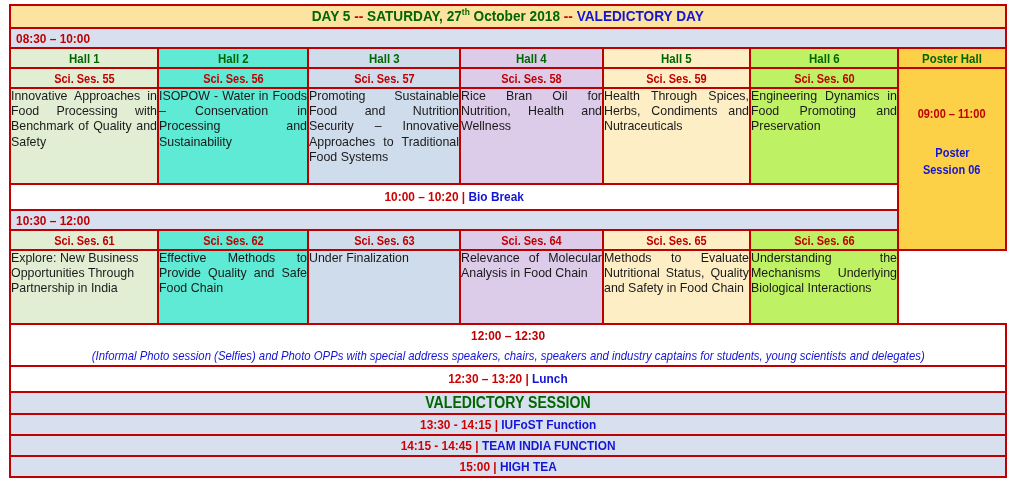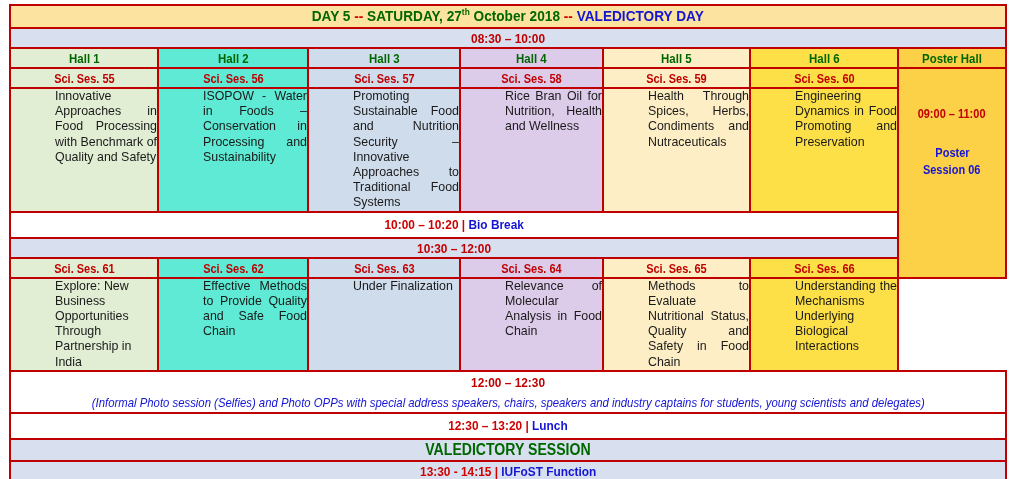--- a/index.html
+++ b/index.html
@@ -41,21 +41,20 @@
   .day-title .inner { line-height: 19px; font-size: 15.5px; font-weight: bold; }
   .g { color: #006600; }
   .r { color: #d00000; }
   .b { color: #1414d4; }
   sup { font-size: 9.5px; vertical-align: super; line-height: 0; }
 
   
   .timeband {
     background: #d8e0ef;
     height: 19px;
-    text-align: center;
     white-space: nowrap;
     margin-left: 30px;
   }
   .timeband .inner { line-height: 17px; font-size: 13.5px; font-weight: bold; color: #c00000; }
 
   .whiteband {
     background: #ffffff;
     height: 15px;
     text-align: center;
     white-space: nowrap;
@@ -84,31 +83,30 @@
 
   
   .topic { padding: 2px 4px 3px 4px; }
   .topic .inner {
     font-size: 12.4px;
     line-height: 15.2px;
     color: #1a1a1a;
     text-align: justify;
     text-align-last: left;
     hyphens: none;
-    padding-left: 44px;
   }
   .topic.leftal .inner { text-align: left; }
 
   
   .h1 { background: #e2eed4; }
   .h2 { background: #5eead4; }
   .h3 { background: #cfdcec; }
   .h4 { background: #ddcbea; }
   .h5 { background: #fdeec5; }
-  .h6 { background: #fde047; }
+  .h6 { background: #bef264; }
   .hp { background: #fdd147; }
 
   
   .poster-cell {
     background: #fdd147;
     vertical-align: top;
     text-align: center;
   }
   .poster-inner {
     padding-top: 36px;

